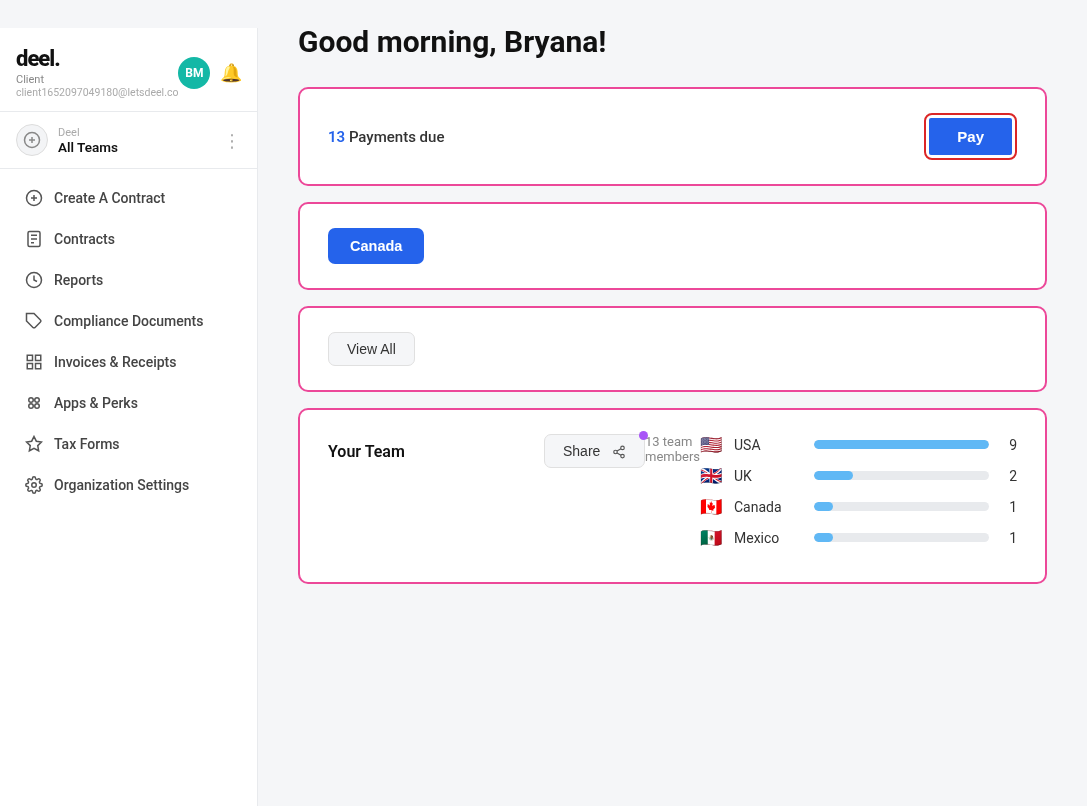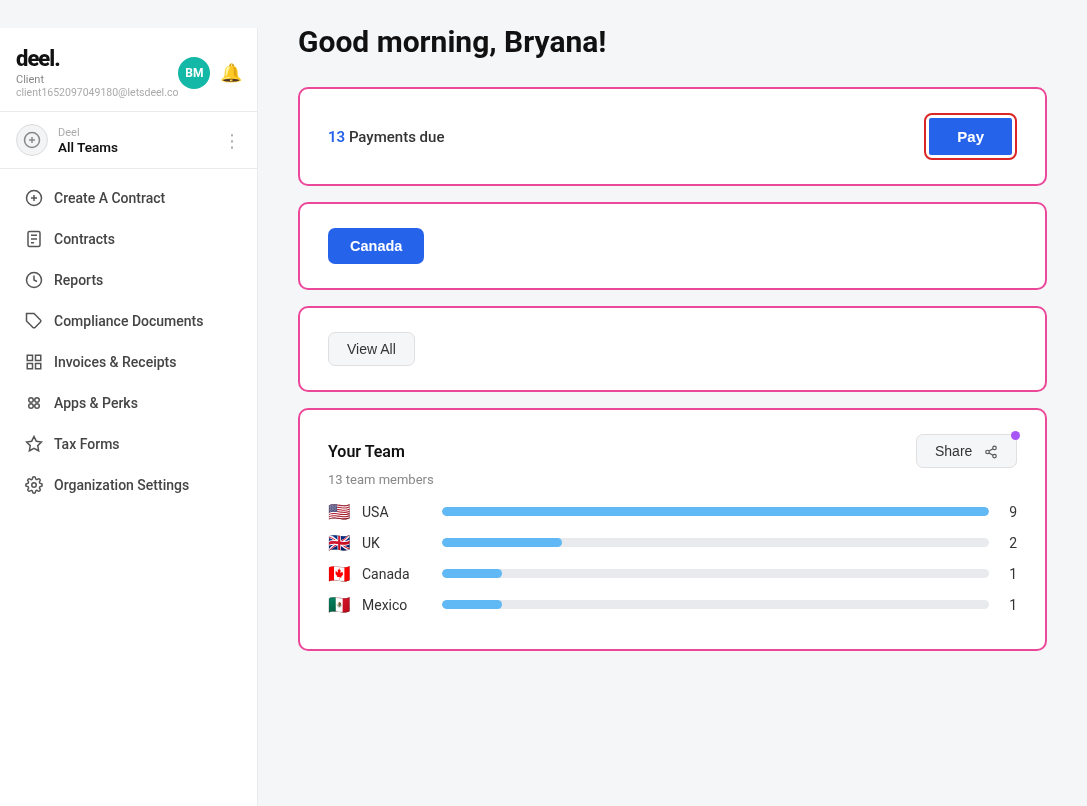--- a/index.html
+++ b/index.html
@@ -224,21 +224,21 @@
       margin-right: 16px;
       flex-shrink: 0;
     }
     .onboarding-card-left {
       display: flex;
       align-items: center;
       flex: 1;
     }
 
     
-    .team-card { flex-direction: column; align-items: flex-start; }
+    .team-card { flex-direction: row; align-items: flex-start; }
     .team-card-header {
       display: flex;
       width: 100%;
       align-items: center;
       justify-content: space-between;
       margin-bottom: 4px;
     }
     .team-card-title {
       font-size: 16px;
       font-weight: 600;

